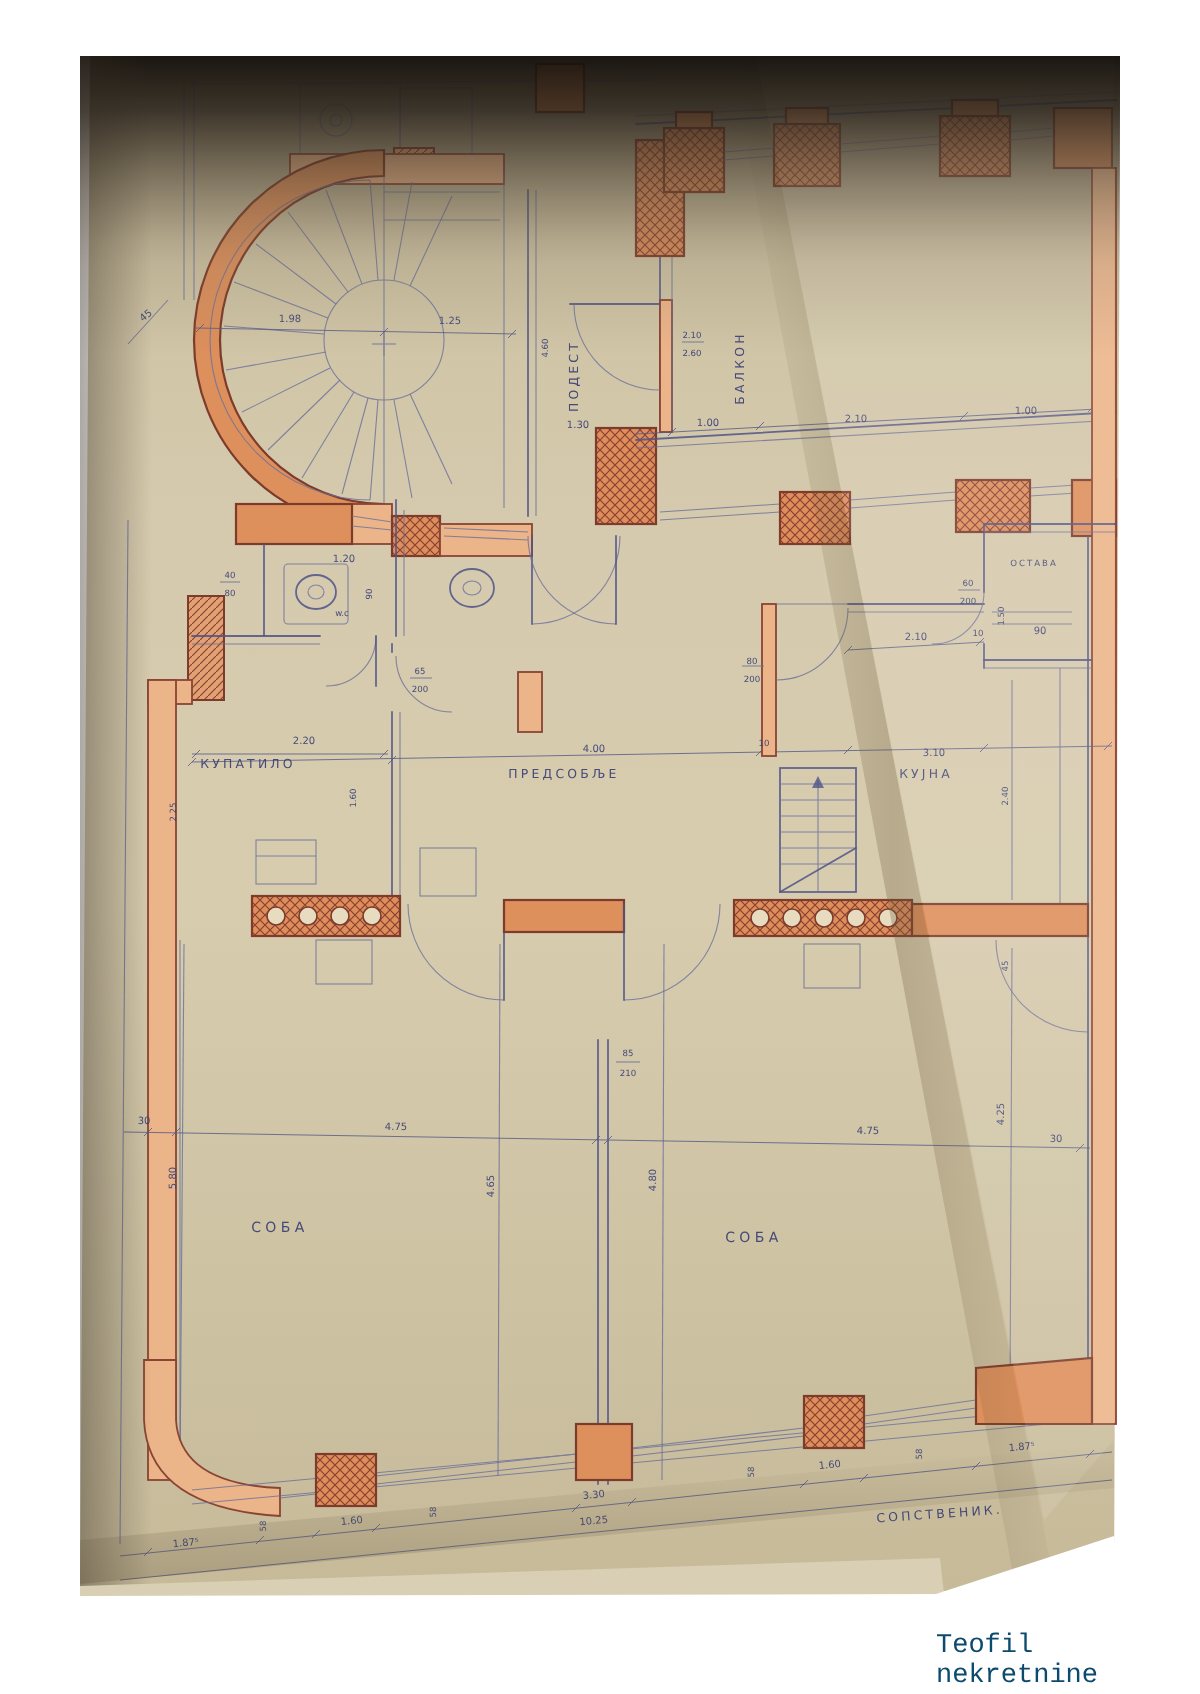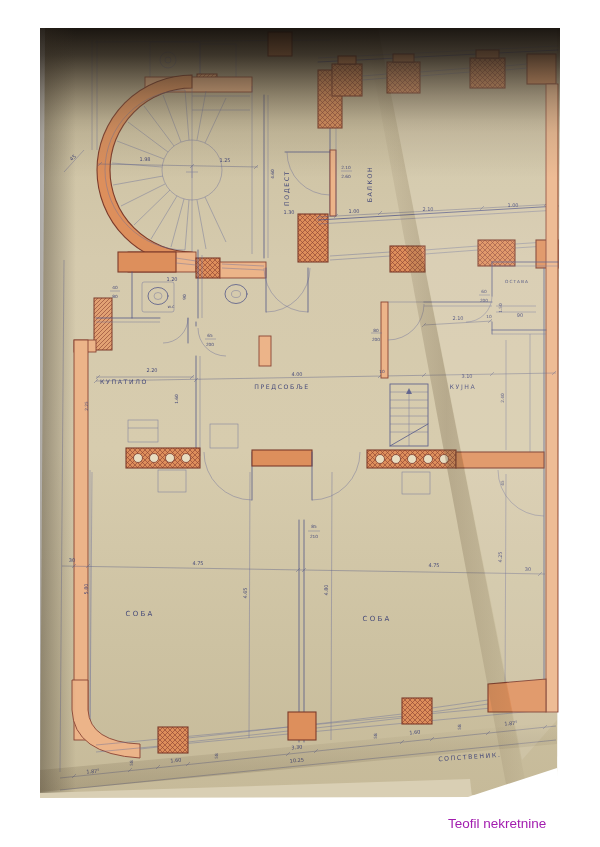--- a/index.html
+++ b/index.html
@@ -12,22 +12,22 @@
   .dimln{stroke:#545988;stroke-width:.5;fill:none;opacity:.8;}
   .wall{fill:#dd8f5c;stroke:#7c3b2b;stroke-width:1.1;}
   .wallL{fill:#ecb489;stroke:#8a4434;stroke-width:.9;}
   .xh{fill:url(#xh);stroke:#7c3b2b;stroke-width:1.1;}
   .dhh{fill:url(#dh);stroke:#7c3b2b;stroke-width:1;}
   text{fill:#3b4076;}
   .room{font-size:6.2px;letter-spacing:1.6px;opacity:.92;}
   .roomL{font-size:7px;letter-spacing:2.2px;opacity:.92;}
   .dm{font-size:5px;opacity:.92;}
   .dms{font-size:4.3px;opacity:.92;}
-  .wm{position:absolute;left:448px;top:816px;width:128px;font-family:Liberation Sans, sans-serif;
-      font-size:13.5px;color:#a21caf;}
+  .wm{position:absolute;left:468px;top:816px;width:128px;font-family:Liberation Mono, monospace;
+      font-size:13.5px;color:#0c4a6e;}
 </style>
 </head>
 <body>
 
 <div class="stage">
 <svg width="600" height="847" viewBox="0 0 600 847">
   <defs>
     <pattern id="xh" width="5" height="5" patternUnits="userSpaceOnUse">
       <rect width="5" height="5" fill="#dd8e5b"></rect>
       <path d="M0,5L5,0M0,0L5,5" stroke="#8a4030" stroke-width="0.6"></path>

